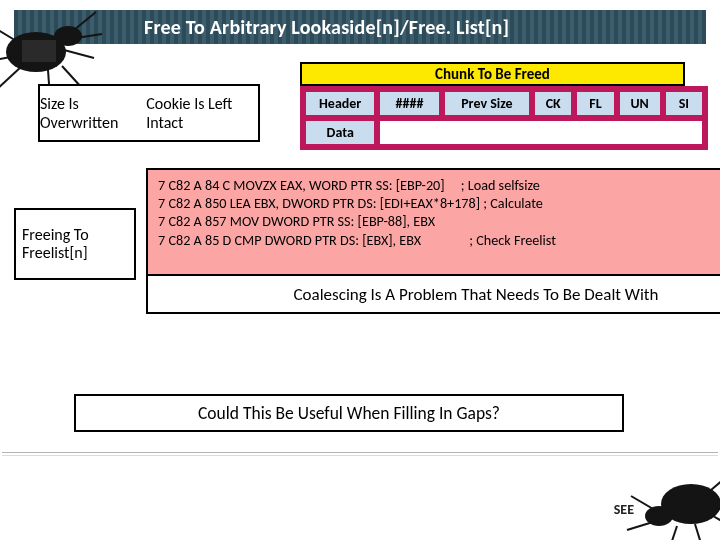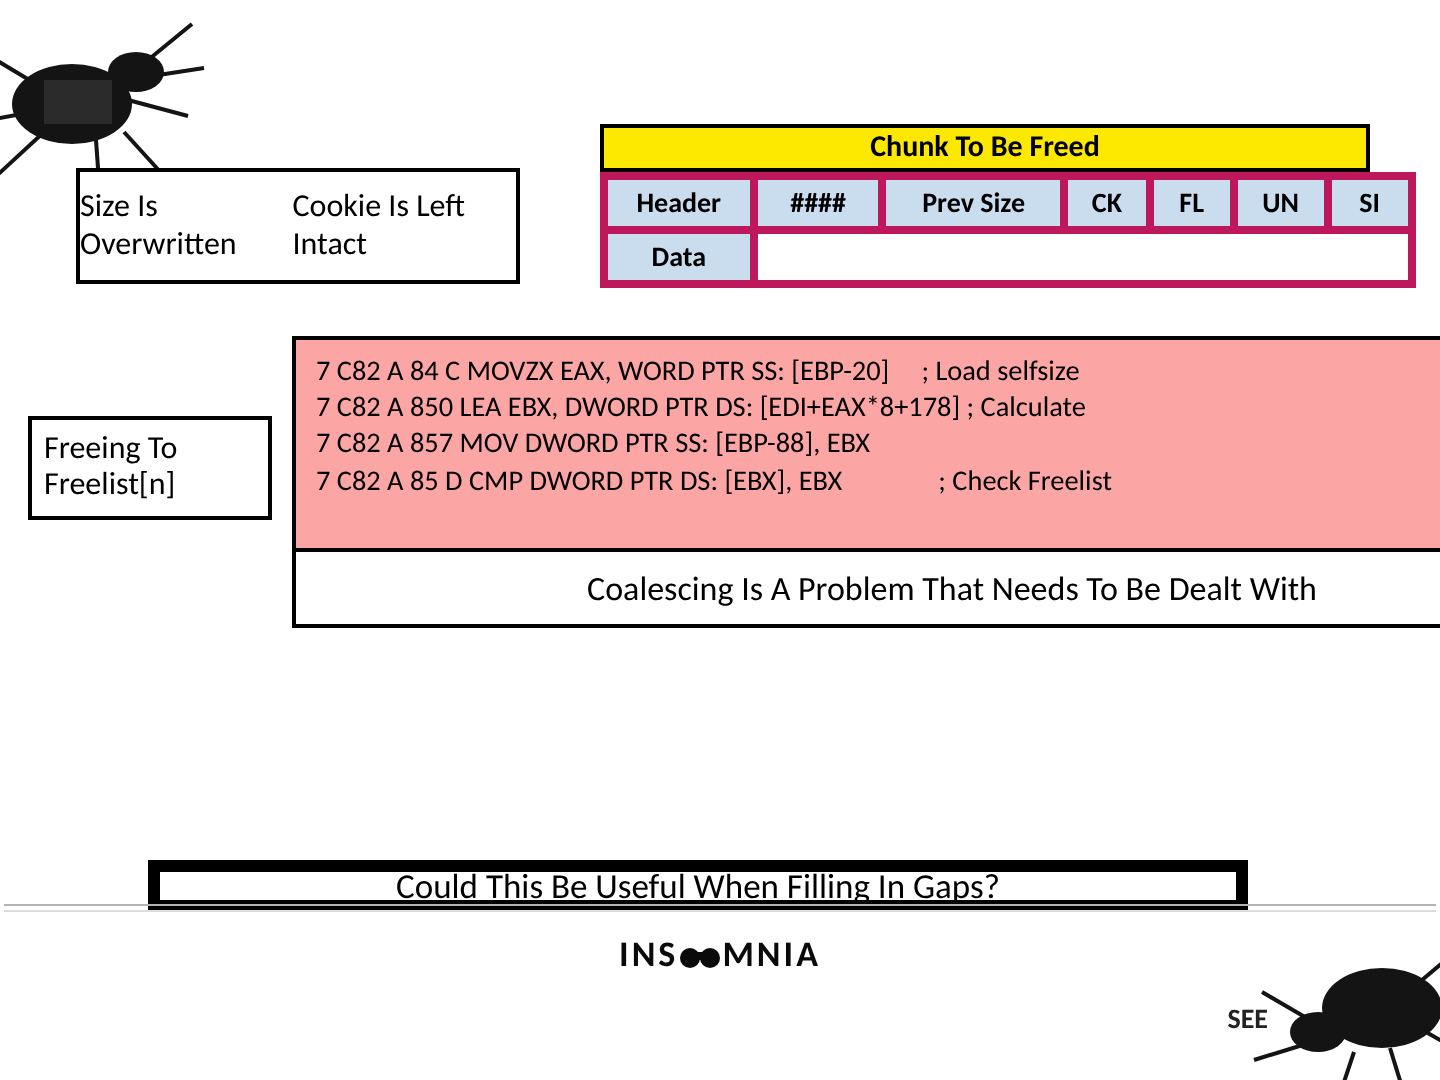--- a/index.html
+++ b/index.html
@@ -19,65 +19,68 @@
   
   .roach-bot { position: absolute; right: -30px; bottom: -10px; width: 125px; height: 100px; }
   .roach-bot svg { width: 100%; height: 100%; }
 
   
   .box-sizecookie { position: absolute; left: 38px; top: 84px; width: 222px; height: 58px;
     border: 2px solid #000; background:#fff; display:flex; flex-direction:row;
     align-items:center; justify-content:center; font-size:16px; }
 
   
-  .box-free { position: absolute; left: 14px; top: 208px; width: 122px; height: 52px;
+  .box-free { position: absolute; left: 14px; top: 208px; width: 122px; height: 72px;
     border: 2px solid #000; background:#fff; display:flex; align-items:center;
     justify-content:center; padding:4px 6px; font-size:16px; line-height:1.15; }
 
   
   .chunk-title { position:absolute; left:300px; top:62px; width:385px; height:24px;
     background:#fde800; border:2px solid #000; display:flex; align-items:center;
     justify-content:center; font-weight:700; font-size:15px; }
 
   .tbl { position:absolute; left:300px; top:86px; width:408px; border-collapse:collapse; }
-  .tbl td { border:4px solid #be185d; padding:3px 6px; font-size:14px; font-weight:700; text-align:center; white-space:nowrap; }
+  .tbl td { border:6px solid #be185d; padding:3px 6px; font-size:14px; font-weight:700; text-align:center; white-space:nowrap; }
   .hdrcell { background:#caddee; }
   .empty { background:#fff; }
   .datacell { font-weight:700; text-align:center; }
 
   
   .code-wrap { position:absolute; left:146px; top:168px; width:660px; height:146px;
     border:2px solid #000; background:#fca5a5; }
   .code-lines { padding:6px 10px 2px 10px; font-family: Calibri, Arial, sans-serif;
     font-size:14.2px; line-height:1.28; white-space:pre; }
   .problem-bar { position:absolute; left:-2px; right:-2px; bottom:-2px; height:40px;
     background:#fff; border:2px solid #000; display:flex; align-items:center;
     justify-content:center; font-size:17px; }
 
   
-  .question { position:absolute; left:74px; top:394px; width:550px; height:26px;
-    border:6px solid #000000; background:#fff; display:flex; align-items:center;
-    justify-content:center; font-size:17.5px;margin-top:36px; }
+  .question { position:absolute; left:74px; top:394px; width:550px; height:38px;
+    border:2px solid #000000; background:#fff; display:flex; align-items:center;
+    justify-content:center; font-size:17.5px; }
 
   
   .rule { position:absolute; left:2px; right:2px; top:452px; height:4px;
     border-top:1px solid #b4b4b4; border-bottom:1px solid #dcdcdc; }
 
   
   .logo { position:absolute; left:0; right:0; top:466px; text-align:center;
     font-weight:800; font-size:18px; letter-spacing:1.5px; color:#0a0a0a; }
   .logo .oo { display:inline-block; vertical-align:-2px; }
 
   .slidenum { position:absolute; right:86px; bottom:22px; font-size:14px; color:#222; font-weight:700; }
 </style>
 </head>
 <body>
 
 <div class="slide">
 
+  <div class="title-strip">
+    <span class="title-text">Free To Arbitrary Lookaside[n]/Free. List[n]</span>
+  </div>
 
   <div class="roach-top">
     <svg viewBox="0 0 130 110">
       <g fill="#141414">
         <ellipse cx="58" cy="58" rx="30" ry="20"></ellipse>
         <ellipse cx="90" cy="42" rx="14" ry="10"></ellipse>
         <rect x="44" y="46" width="34" height="22" fill="#2a2a2a"></rect>
       </g>
       <g stroke="#141414" stroke-width="2" fill="none">
         <path d="M96 36 L118 18"></path>
@@ -123,29 +126,20 @@
 7 C82 A 850 LEA EBX, DWORD PTR DS: [EDI+EAX*8+178] ; Calculate
 7 C82 A 857 MOV DWORD PTR SS: [EBP-88], EBX
 7 C82 A 85 D CMP DWORD PTR DS: [EBX], EBX               ; Check Freelist</div>
     <div class="problem-bar">Coalescing Is A Problem That Needs To Be Dealt With</div>
   </div>
 
   <div class="question">Could This Be Useful When Filling In Gaps?</div>
 
   <div class="rule"></div>
 
-  <div class="logo">
-    <span>INS</span><span class="oo">
-      <svg width="22" height="14" viewBox="0 0 22 14">
-        <circle cx="6" cy="8" r="5" fill="#0a0a0a"></circle>
-        <circle cx="16" cy="8" r="5" fill="#0a0a0a"></circle>
-        <rect x="9" y="5" width="4" height="4" fill="#0a0a0a"></rect>
-      </svg>
-    </span><span>MNIA</span>
-  </div>
 
   <div class="roach-bot">
     <svg viewBox="0 0 125 100">
       <g fill="#141414">
         <ellipse cx="66" cy="54" rx="30" ry="20"></ellipse>
         <ellipse cx="34" cy="66" rx="14" ry="10"></ellipse>
       </g>
       <g stroke="#141414" stroke-width="2" fill="none">
         <path d="M30 60 L6 46"></path>
           <path d="M28 72 L2 80"></path>

